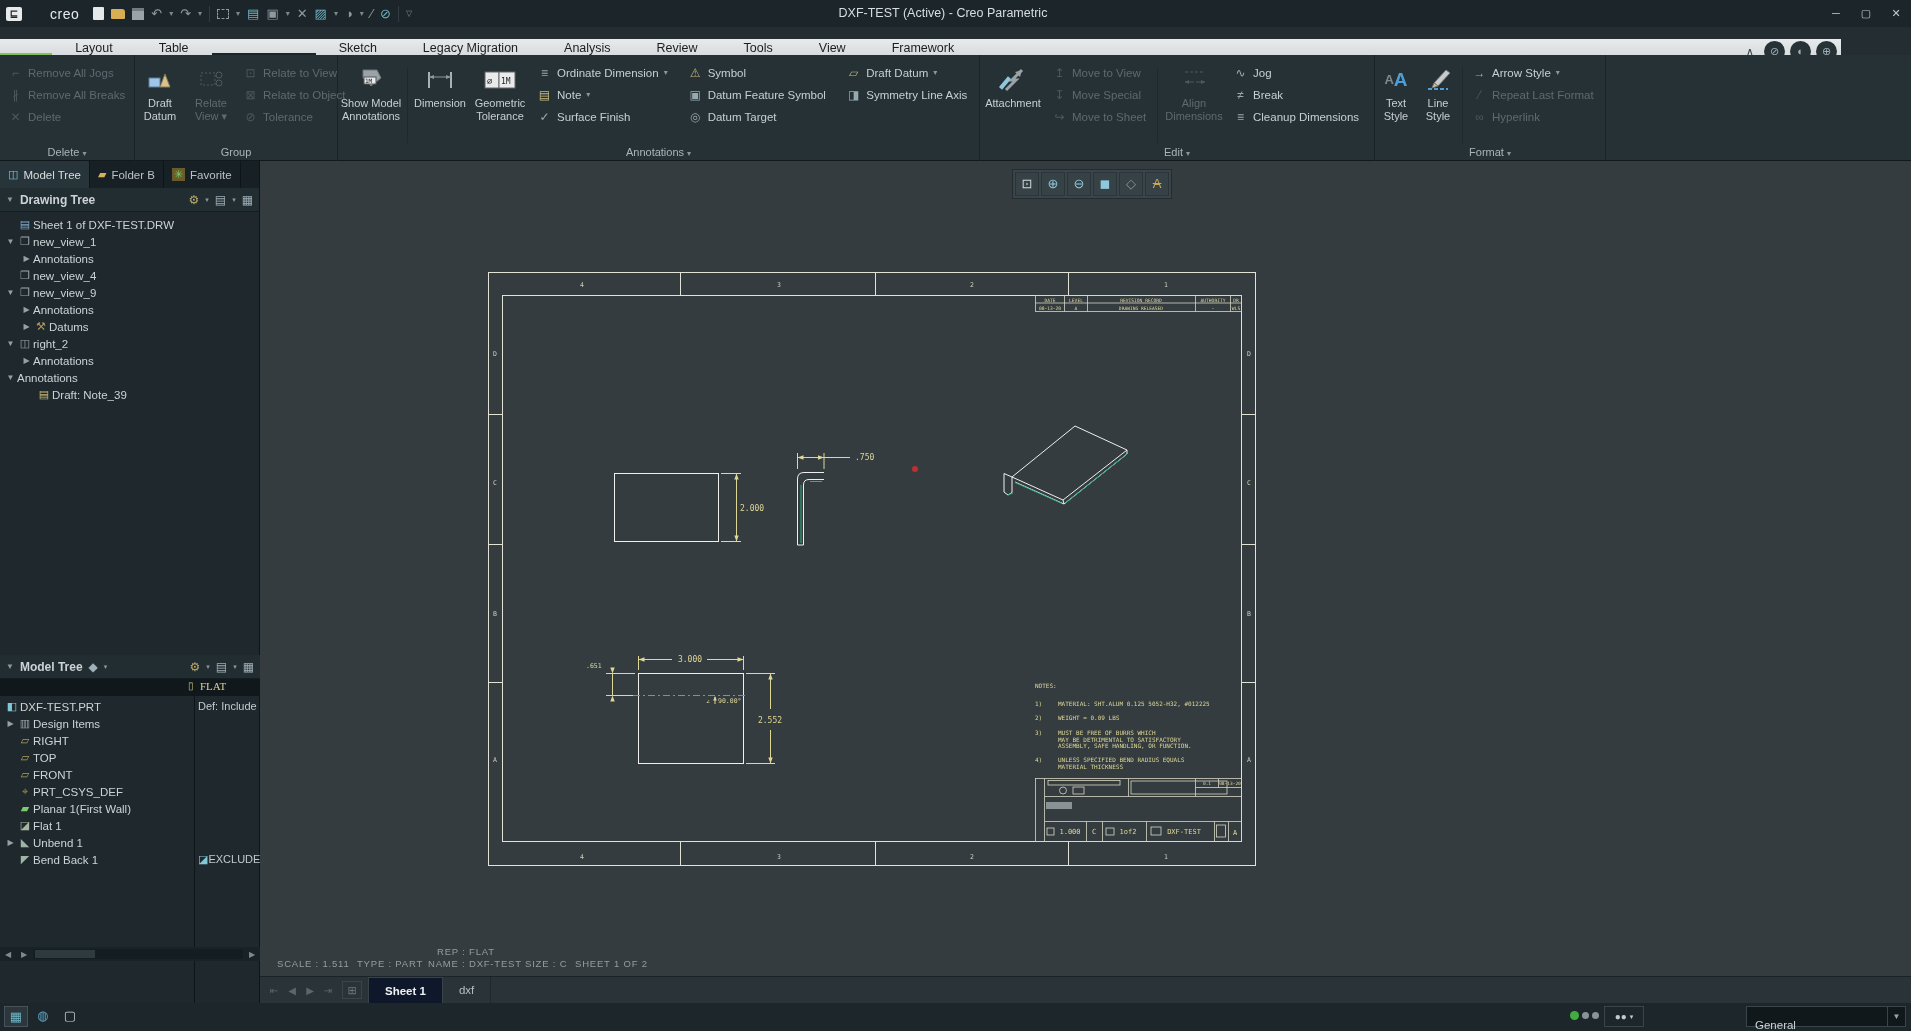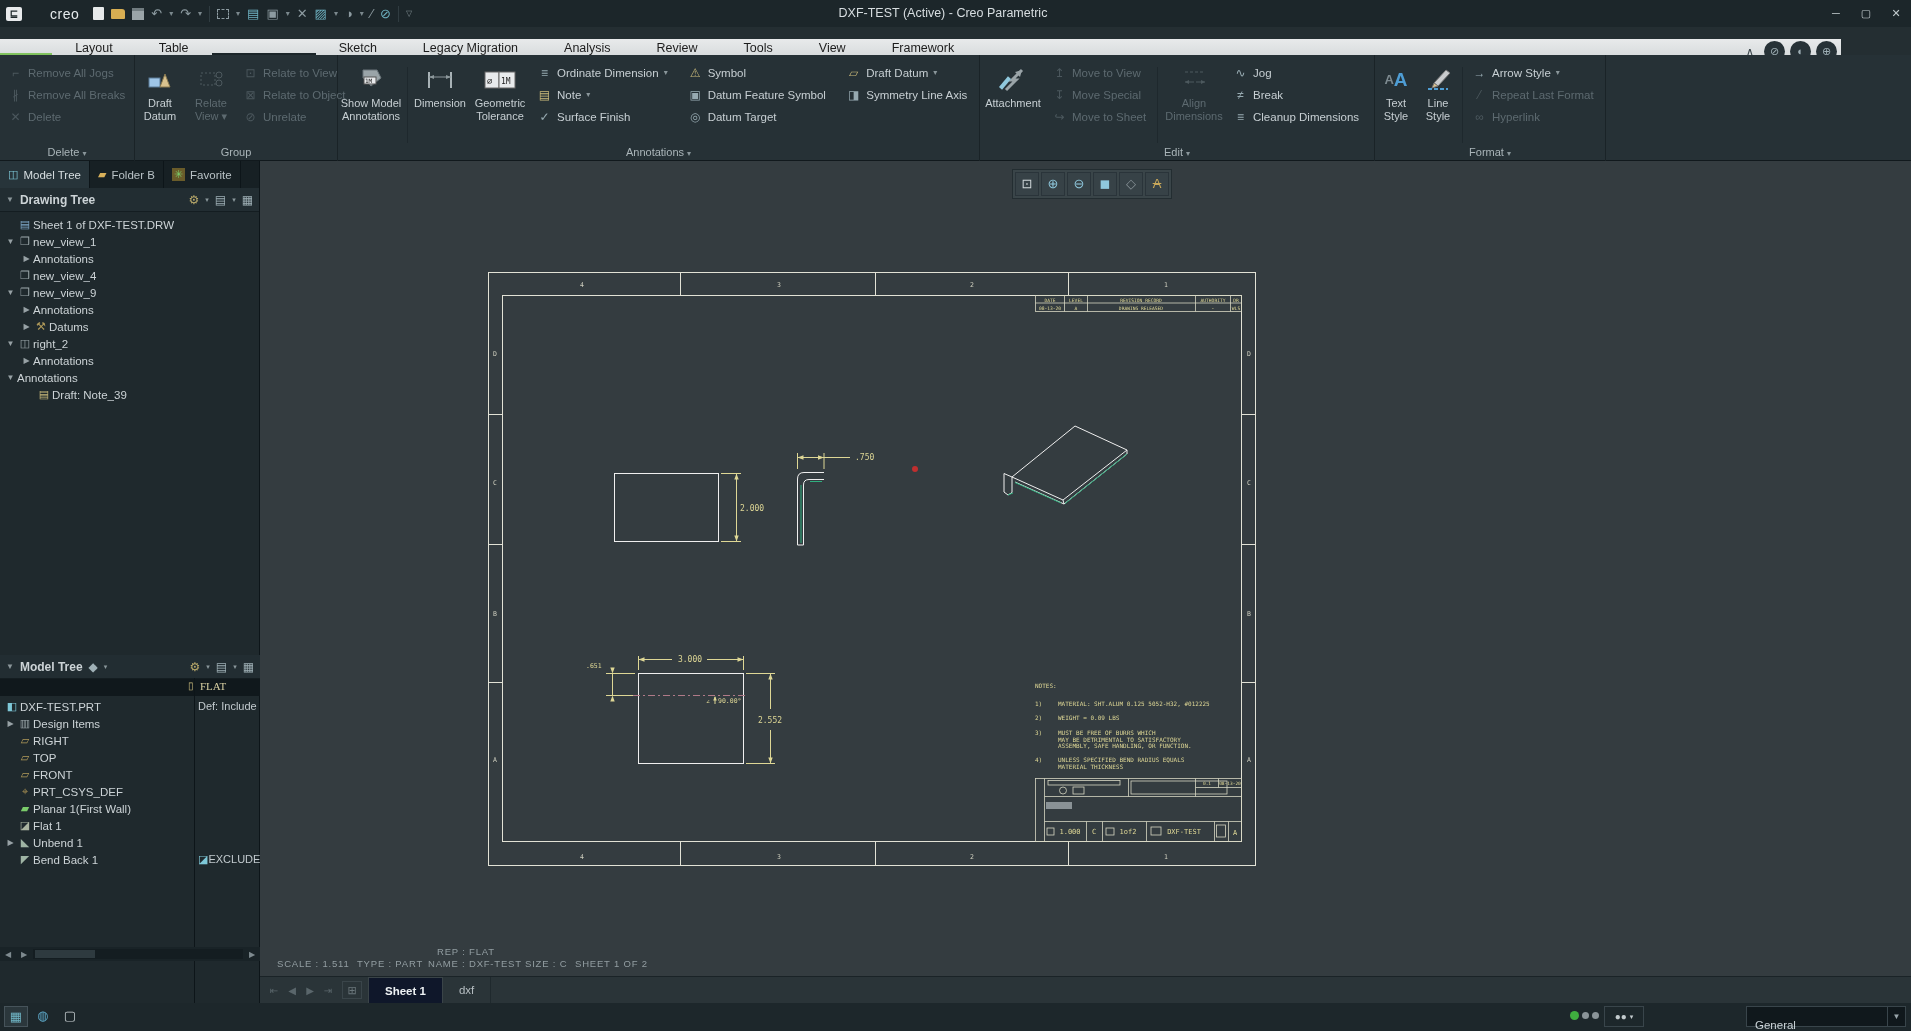--- a/index.html
+++ b/index.html
@@ -251,21 +251,21 @@
         <button class="rsm dis">
             <span class="ic">⊡</span>
             <span>Relate to View</span>
           </button>
         <button class="rsm dis">
             <span class="ic">⊠</span>
             <span>Relate to Object</span>
           </button>
         <button class="rsm dis">
             <span class="ic">⊘</span>
-            <span>Unrelate</span>
+            <span>Tolerance</span>
           </button>
       </div>
     </div>
     <div class="rlabel"><span>Group</span></div>
   </div>
   <div class="rsep"></div>
 
   <div class="rgroup" style="width:641px">
     <div class="rbody">
       <button class="rbig" style="width:66px">

